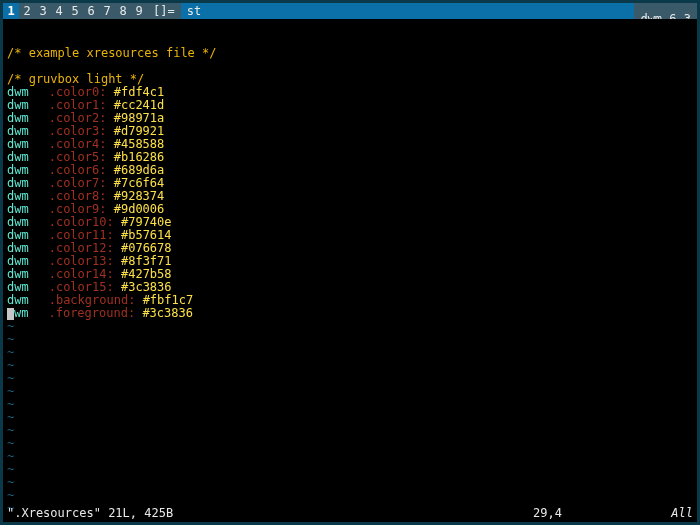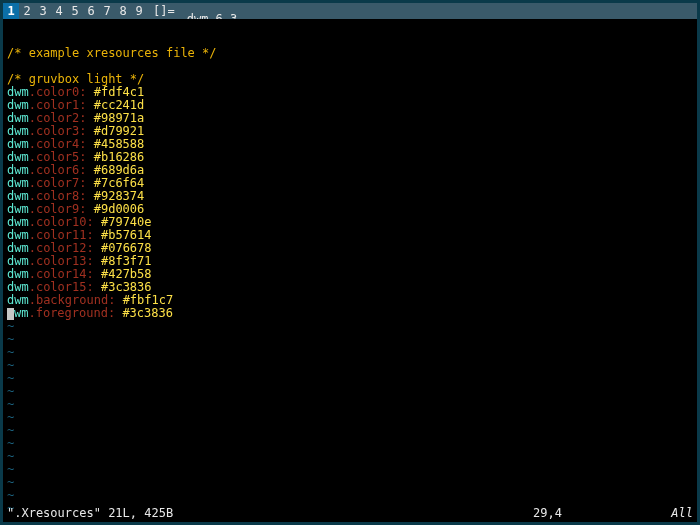--- a/index.html
+++ b/index.html
@@ -67,21 +67,21 @@
     background: #000;
     color: #c5c8c6;
     padding: 2px 4px;
     position: relative;
     white-space: pre;
     overflow: hidden;
   }
   .line { height: 13px; }
   .c-comment { color: #eab308; }
   .c-key { color: #5eead4; } 
-  .c-dot { color: #a03020; } 
+  .c-dot { color: #a03020; padding-left: 20px; } 
   .c-val { color: #fde047; } 
   .c-tilde { color: #1a5f7a; }
   .cursor {
     display: inline-block;
     width: 7px; height: 12px;
     background: #c5c8c6;
     vertical-align: text-bottom;
   }
   .vim-status {
     position: absolute;
@@ -108,20 +108,21 @@
           <div class="tag">2</div>
           <div class="tag">3</div>
           <div class="tag">4</div>
           <div class="tag">5</div>
           <div class="tag">6</div>
           <div class="tag">7</div>
           <div class="tag">8</div>
           <div class="tag">9</div>
         </div>
       <div class="layout">[]=</div>
+      <div class="wintitle">st</div>
       <div class="status">dwm-6.3</div>
     </div>
 
     <div class="term">
       <div id="content"><div class="line"><span class="c-comment">/* example xresources file */</span></div><div class="line">&nbsp;</div><div class="line"><span class="c-comment">/* gruvbox light */</span></div><div class="line"><span class="c-key">dwm</span><span class="c-dot">.color0:</span> <span class="c-val">#fdf4c1</span></div><div class="line"><span class="c-key">dwm</span><span class="c-dot">.color1:</span> <span class="c-val">#cc241d</span></div><div class="line"><span class="c-key">dwm</span><span class="c-dot">.color2:</span> <span class="c-val">#98971a</span></div><div class="line"><span class="c-key">dwm</span><span class="c-dot">.color3:</span> <span class="c-val">#d79921</span></div><div class="line"><span class="c-key">dwm</span><span class="c-dot">.color4:</span> <span class="c-val">#458588</span></div><div class="line"><span class="c-key">dwm</span><span class="c-dot">.color5:</span> <span class="c-val">#b16286</span></div><div class="line"><span class="c-key">dwm</span><span class="c-dot">.color6:</span> <span class="c-val">#689d6a</span></div><div class="line"><span class="c-key">dwm</span><span class="c-dot">.color7:</span> <span class="c-val">#7c6f64</span></div><div class="line"><span class="c-key">dwm</span><span class="c-dot">.color8:</span> <span class="c-val">#928374</span></div><div class="line"><span class="c-key">dwm</span><span class="c-dot">.color9:</span> <span class="c-val">#9d0006</span></div><div class="line"><span class="c-key">dwm</span><span class="c-dot">.color10:</span> <span class="c-val">#79740e</span></div><div class="line"><span class="c-key">dwm</span><span class="c-dot">.color11:</span> <span class="c-val">#b57614</span></div><div class="line"><span class="c-key">dwm</span><span class="c-dot">.color12:</span> <span class="c-val">#076678</span></div><div class="line"><span class="c-key">dwm</span><span class="c-dot">.color13:</span> <span class="c-val">#8f3f71</span></div><div class="line"><span class="c-key">dwm</span><span class="c-dot">.color14:</span> <span class="c-val">#427b58</span></div><div class="line"><span class="c-key">dwm</span><span class="c-dot">.color15:</span> <span class="c-val">#3c3836</span></div><div class="line"><span class="c-key">dwm</span><span class="c-dot">.background:</span> <span class="c-val">#fbf1c7</span></div><div class="line"><span class="cursor"></span><span class="c-key">wm</span><span class="c-dot">.foreground:</span> <span class="c-val">#3c3836</span></div><div class="line"><span class="c-tilde">~</span></div><div class="line"><span class="c-tilde">~</span></div><div class="line"><span class="c-tilde">~</span></div><div class="line"><span class="c-tilde">~</span></div><div class="line"><span class="c-tilde">~</span></div><div class="line"><span class="c-tilde">~</span></div><div class="line"><span class="c-tilde">~</span></div><div class="line"><span class="c-tilde">~</span></div><div class="line"><span class="c-tilde">~</span></div><div class="line"><span class="c-tilde">~</span></div><div class="line"><span class="c-tilde">~</span></div><div class="line"><span class="c-tilde">~</span></div><div class="line"><span class="c-tilde">~</span></div><div class="line"><span class="c-tilde">~</span></div><div class="line"><span class="c-tilde">~</span></div></div>
       <div class="vim-status">
         <span class="fname">".Xresources" 21L, 425B</span>
         <span class="spacer"></span>
         <span class="pos">29,4</span>
         <span class="pct">All</span>

